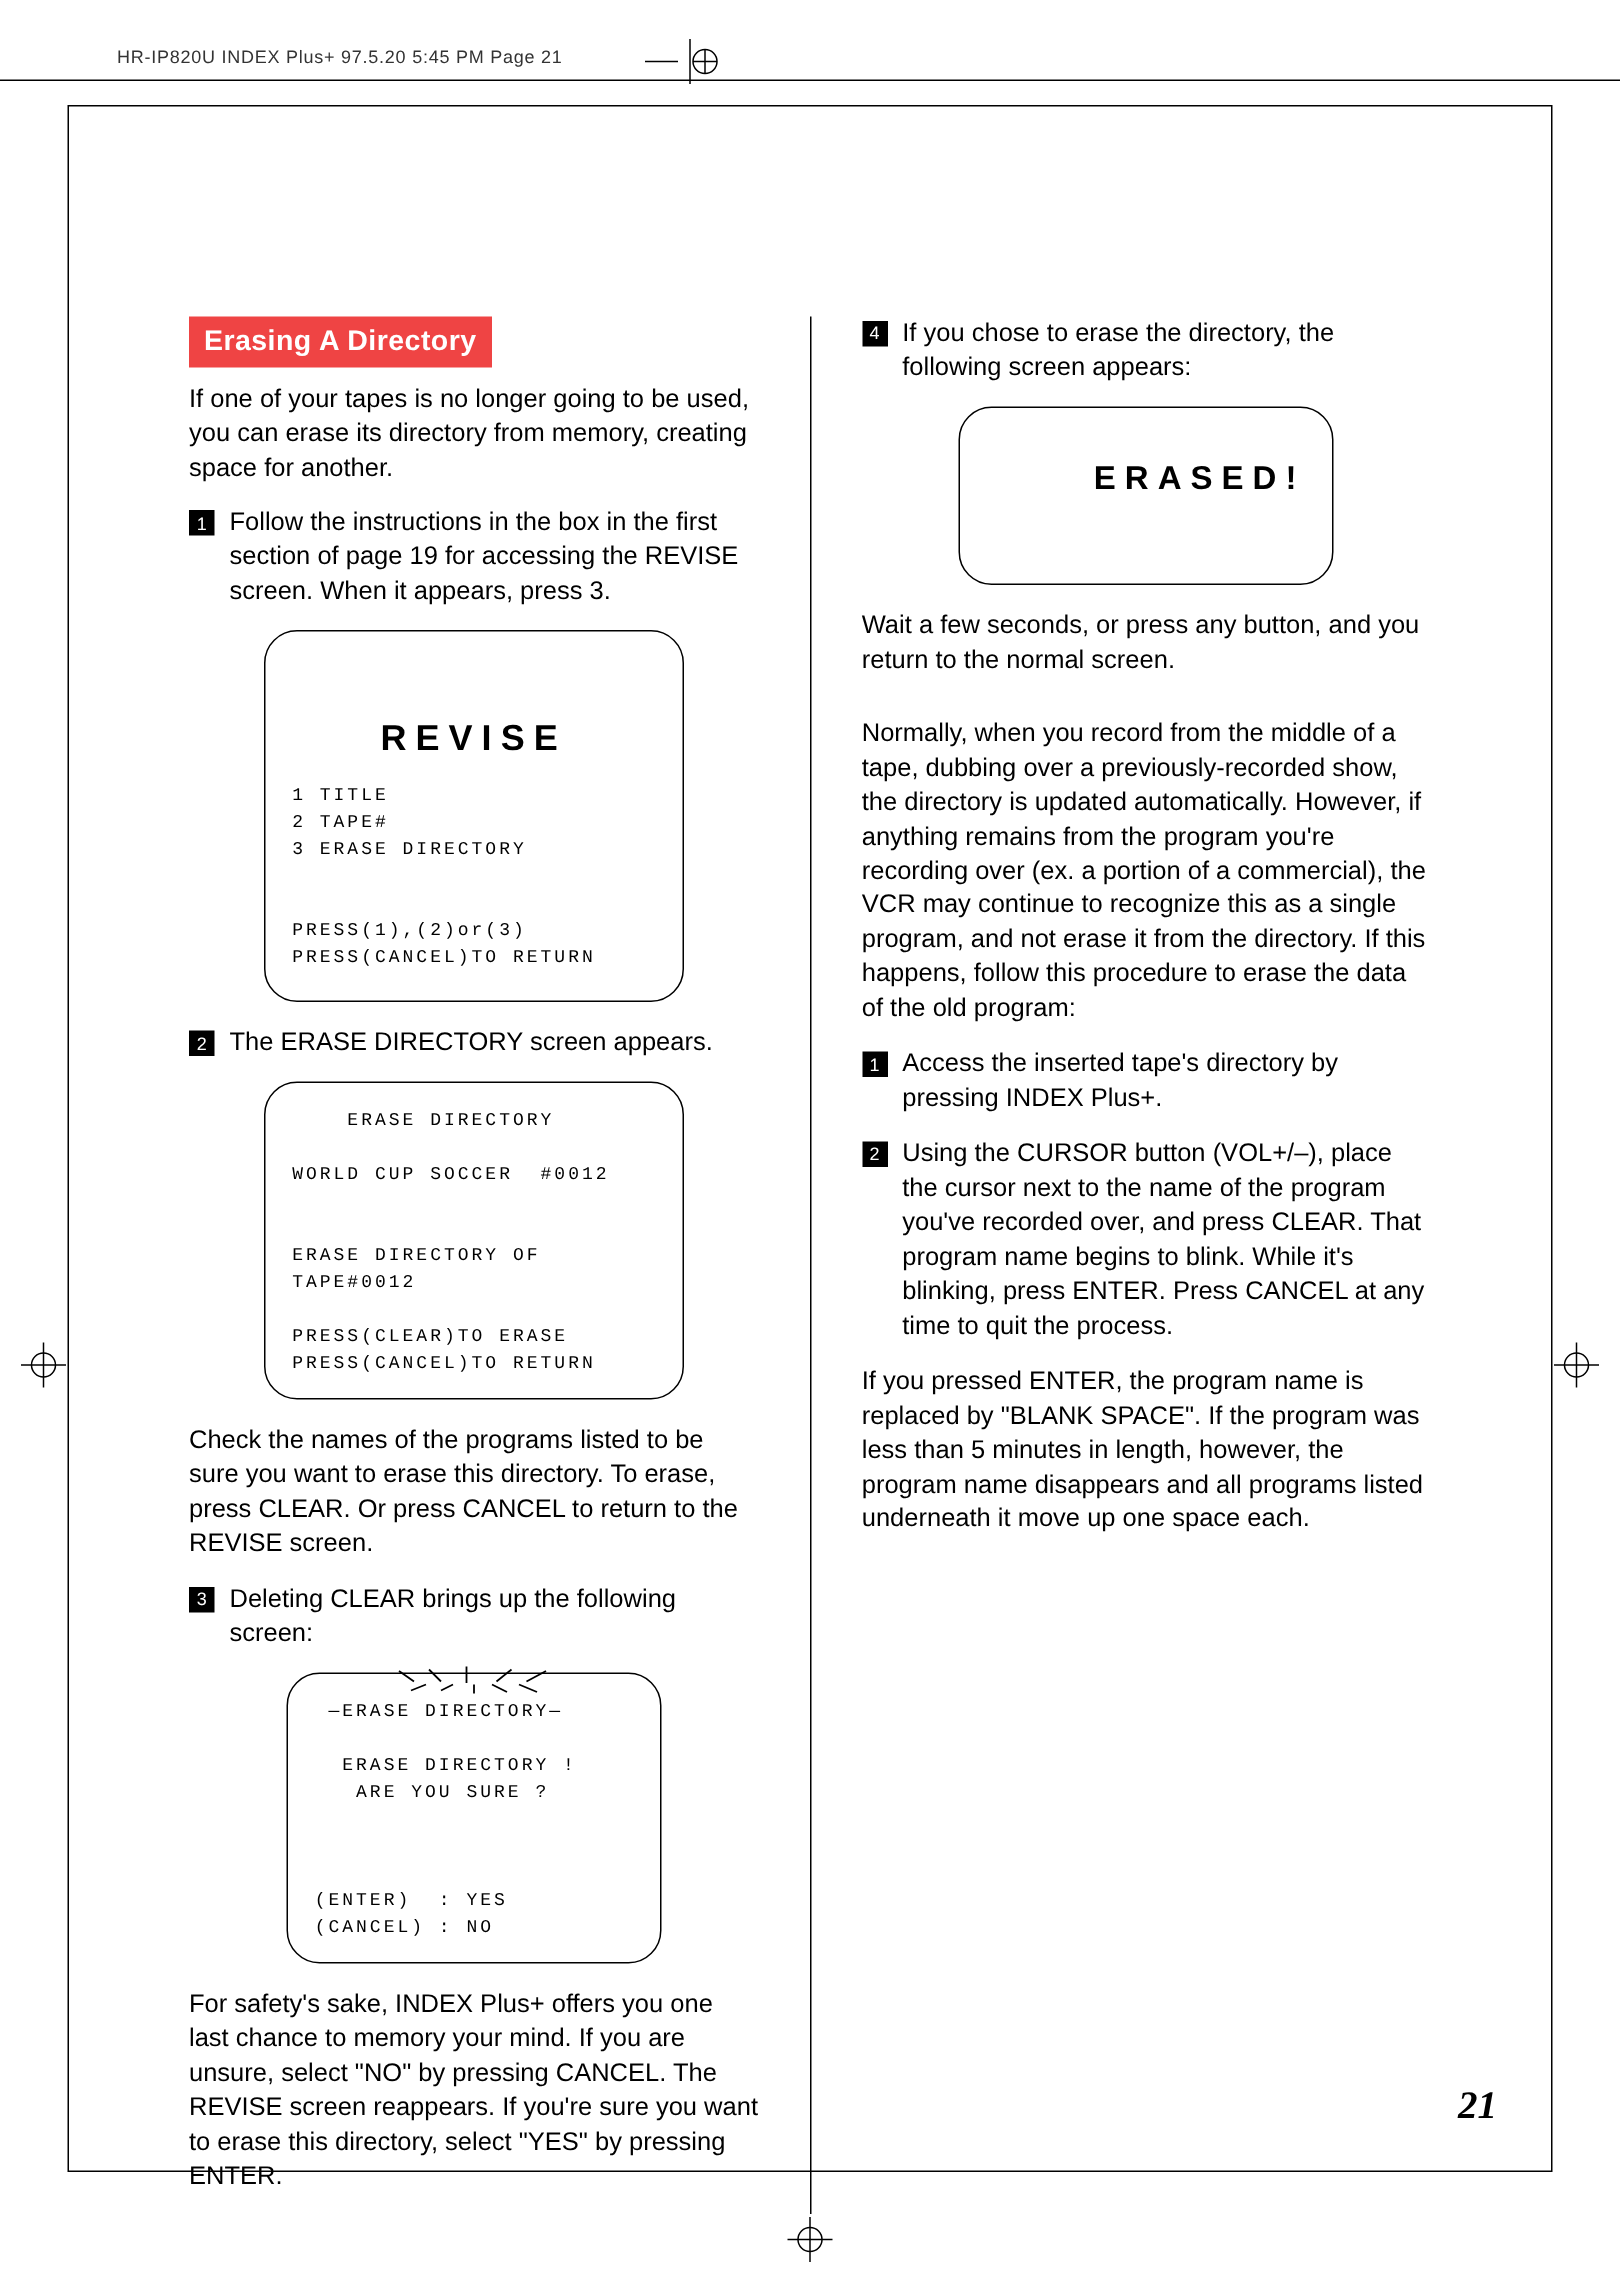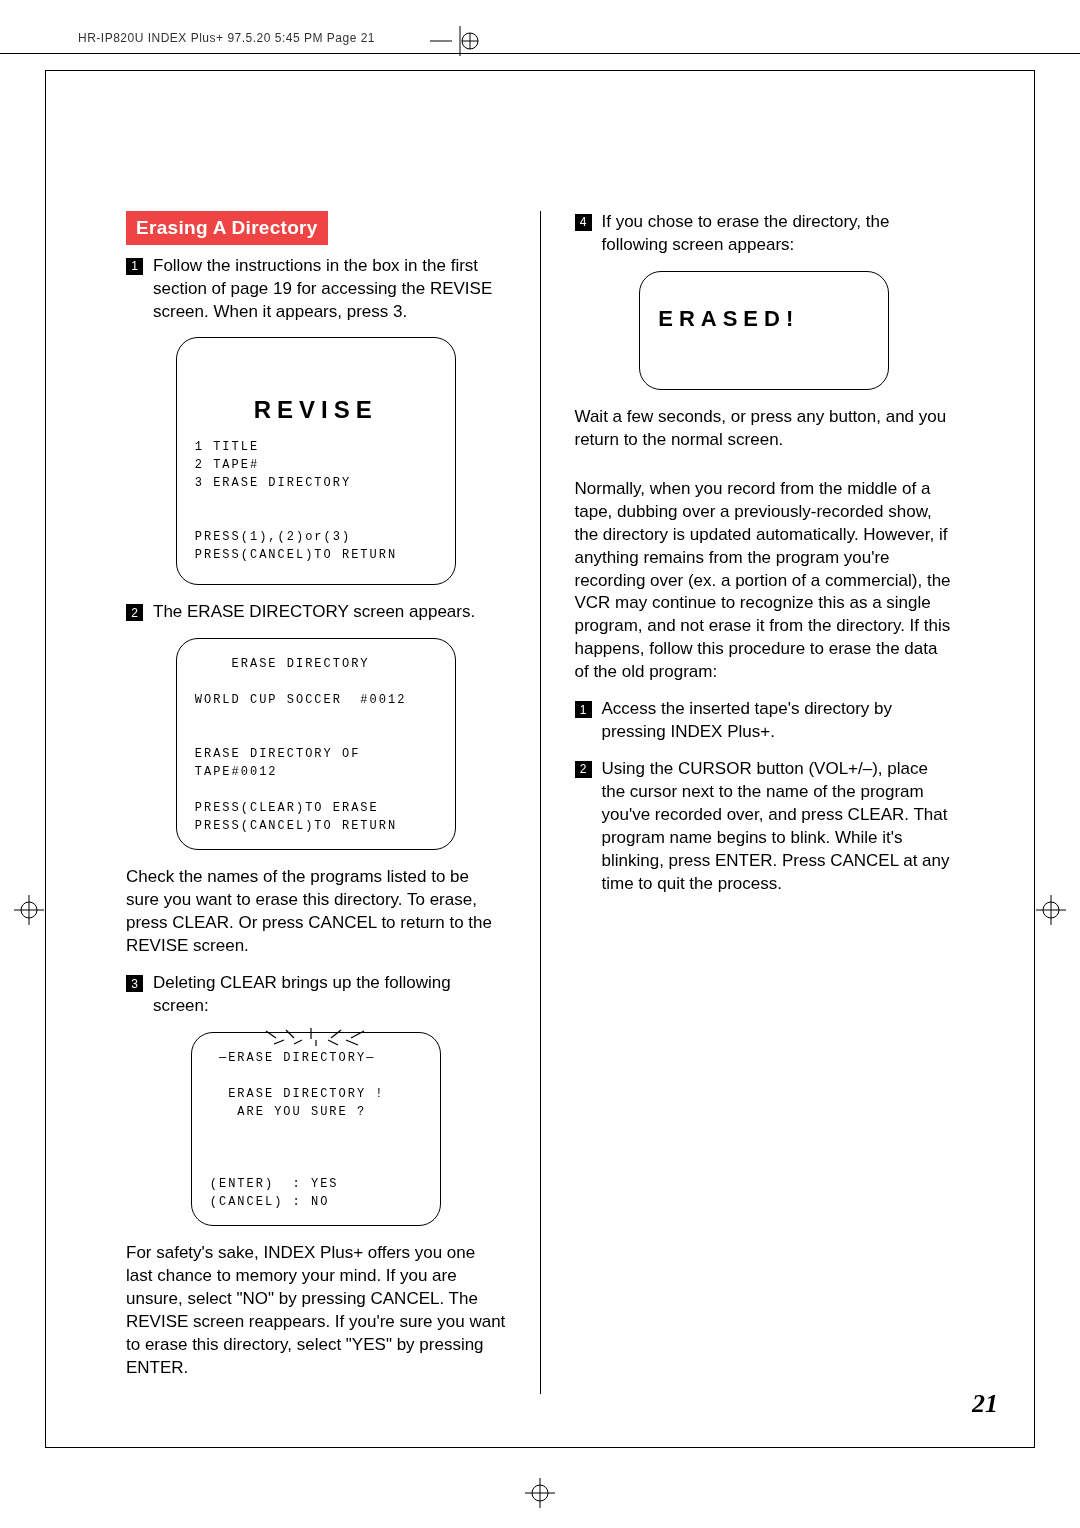--- a/index.html
+++ b/index.html
@@ -68,21 +68,21 @@
   .screen.short{width:250px}
   .screen.tall .panel{padding-top:36px;padding-bottom:20px}
   .screen-title{
     font-family:Helvetica,Arial,sans-serif;
     font-size:24px;font-weight:bold;letter-spacing:6px;
     white-space:normal;text-align:center;display:block;margin-bottom:10px;
   }
   .erased-title{
     font-family:Helvetica,Arial,sans-serif;
     font-size:22px;font-weight:bold;letter-spacing:6px;
-    text-align:left;display:block;padding:14px 0 40px 0;white-space:normal;
+    text-align:right;display:block;padding:14px 0 40px 0;white-space:normal;
   }
   .cutfx{
     position:absolute;top:-6px;left:50%;transform:translateX(-50%);
     pointer-events:none;
   }
   .page-num{
     position:absolute;bottom:26px;right:36px;
     font-style:italic;font-weight:bold;font-size:26px;
     font-family:"Times New Roman",serif;
   }
@@ -125,20 +125,21 @@
 
 <div class="hrule"></div>
 
 <div class="page-outer">
   <div class="cols">
 
     <div class="col">
 
       <div class="black-bar">Erasing A Directory</div>
 
+      <p>If one of your tapes is no longer going to be used, you can erase its directory from memory, creating space for another.</p>
 
       <div class="num">
         <div class="n">1</div>
         <div class="t">Follow the instructions in the box in the first section of page 19 for accessing the REVISE screen. When it appears, press 3.</div>
       </div>
 
       <div class="screen tall">
         <div class="panel">
 <span class="screen-title">REVISE</span><span>1 TITLE
 2 TAPE#
@@ -228,17 +229,18 @@
       <div class="num">
         <div class="n">1</div>
         <div class="t">Access the inserted tape's directory by pressing INDEX Plus+.</div>
       </div>
 
       <div class="num">
         <div class="n">2</div>
         <div class="t">Using the CURSOR button (VOL+/–), place the cursor next to the name of the program you've recorded over, and press CLEAR. That program name begins to blink. While it's blinking, press ENTER. Press CANCEL at any time to quit the process.</div>
       </div>
 
+      <p>If you pressed ENTER, the program name is replaced by "BLANK SPACE". If the program was less than 5 minutes in length, however, the program name disappears and all programs listed underneath it move up one space each.</p>
     </div>
   </div>
 
   <div class="page-num">21</div>
 </div>
 
 </body></html>

